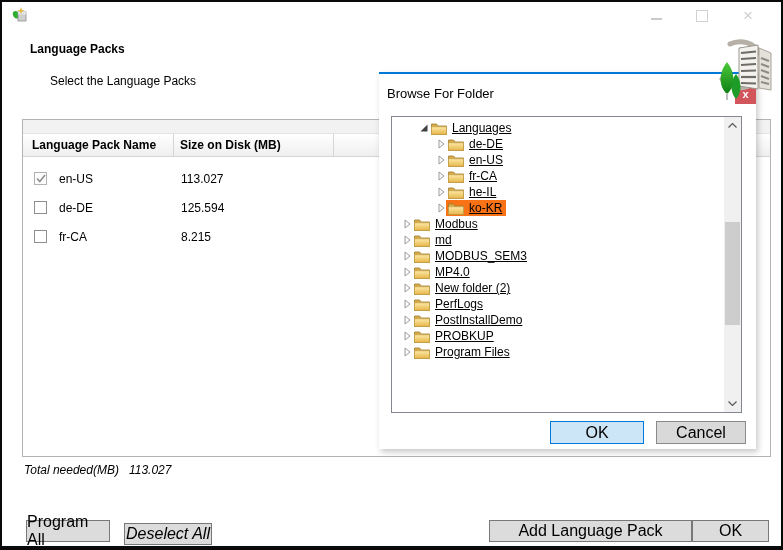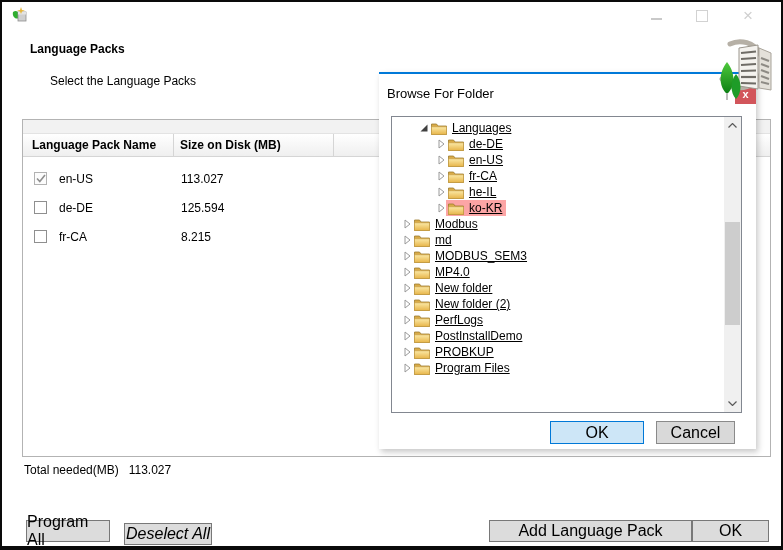--- a/index.html
+++ b/index.html
@@ -33,21 +33,21 @@
   .lp-head .div1{position:absolute;left:150px;top:0;width:1px;height:22px;background:#d5d5d5;}
   .lp-head .div2{position:absolute;left:310px;top:0;width:1px;height:22px;background:#d5d5d5;}
   .lp-rows{padding-top:8px;}
   .trow{position:relative;height:29px;font-size:12px;}
   .cb{position:absolute;left:11px;top:7px;width:13px;height:13px;background:#fff;
     border:1px solid #8f8f8f;box-sizing:border-box;display:flex;align-items:center;justify-content:center;}
   .cb.dis{border-color:#b2b2b2;background:#fcfcfc;}
   .rname{position:absolute;left:36px;top:7px;}
   .rsize{position:absolute;left:158px;top:7px;}
   
-  .total{position:absolute;left:22px;top:461px;font-size:12px;}
+  .total{position:absolute;left:22px;top:461px;font-size:12px;font-style:italic;}
   .total .val{margin-left:10px;}
   .btn{position:absolute;height:22px;background:#dcdcdc;border:1px solid #787878;
     box-sizing:border-box;font-size:16px;font-family:inherit;display:flex;align-items:center;justify-content:center;cursor:default;}
   .b-selall{left:24px;top:518px;width:84px;}
   .b-desel{left:122px;top:521px;width:88px;font-style:italic;}
   .b-addlp{left:487px;top:518px;width:203px;}
   .b-okmain{left:690px;top:518px;width:77px;}
   
   .dialog{position:absolute;left:345px;top:70px;width:377px;height:377px;background:#fff;
     border-top:2px solid #0079d8;box-shadow:2px 3px 6px rgba(0,0,0,0.22);z-index:40;box-sizing:border-box;margin-left:32px;}
@@ -55,30 +55,30 @@
   .dlg-close{position:absolute;right:0px;top:10px;width:21px;height:20px;background:#d2555b;
     color:#fff;font-size:11px;font-weight:bold;display:flex;align-items:center;justify-content:center;cursor:default;}
   
   .tree{position:absolute;left:12px;top:42px;width:351px;height:297px;background:#fff;
     border:1px solid #828790;box-sizing:border-box;overflow:hidden;}
   .tree-inner{padding-top:3px;text-decoration:underline;}
   .titem{position:relative;height:16px;display:flex;align-items:center;font-size:12px;white-space:nowrap;}
   .titem .exp{width:11px;height:10px;display:inline-flex;align-items:center;justify-content:center;flex:0 0 11px;}
   .lvl1{padding-left:9px;} .lvl2{padding-left:26px;} .lvl3{padding-left:43px;}
   .selwrap{display:inline-flex;align-items:center;gap:5px;padding:0 4px 0 2px;height:16px;}
-  .titem.sel .selwrap{background:#fca5a5;}
+  .titem.sel .selwrap{background:#f97316;}
   .fico{width:16px;height:13px;flex:0 0 16px;}
   
   .sbar{position:absolute;right:0;top:0;width:17px;height:100%;background:#f0f0f0;}
   .sb-btn{position:absolute;left:0;width:17px;height:17px;display:flex;align-items:center;justify-content:center;}
   .sb-up{top:0;} .sb-dn{bottom:0;}
   .sb-thumb{position:absolute;left:1px;top:105px;width:15px;height:103px;background:#cdcdcd;}
   
   .dlg-ok{left:171px;top:347px;width:94px;height:23px;background:#cde6f7;border:1px solid #0078d7;}
-  .dlg-cancel{left:277px;top:347px;width:79px;height:23px;background:#d9d9d9;border:1px solid #8a8a8a;}
+  .dlg-cancel{left:277px;top:347px;width:90px;height:23px;background:#d9d9d9;border:1px solid #8a8a8a;}
   .dialog .btn{position:absolute;}
   .hidden-defs{position:absolute;width:0;height:0;overflow:hidden;}
 </style>
 </head>
 <body>
 
 <svg class="hidden-defs" aria-hidden="true">
   <defs>
     <linearGradient id="fgrad" x1="0" y1="0" x2="0" y2="1">
       <stop offset="0" stop-color="#fbe9a6"></stop>
@@ -321,33 +321,20 @@
           <div class="titem lvl1">
             <span class="exp">
               <svg width="10" height="10" viewBox="0 0 10 10">
                 <polygon points="3,1 8,5 3,9" fill="#ffffff" stroke="#9a9a9a" stroke-width="1"></polygon>
               </svg>
             </span>
             <span class="selwrap">
               <svg class="fico">
                 <use href="#sym-folder" xlink:href="#sym-folder"></use>
               </svg>
-              <span>New folder</span>
-            </span>
-          </div>
-          <div class="titem lvl1">
-            <span class="exp">
-              <svg width="10" height="10" viewBox="0 0 10 10">
-                <polygon points="3,1 8,5 3,9" fill="#ffffff" stroke="#9a9a9a" stroke-width="1"></polygon>
-              </svg>
-            </span>
-            <span class="selwrap">
-              <svg class="fico">
-                <use href="#sym-folder" xlink:href="#sym-folder"></use>
-              </svg>
               <span>New folder (2)</span>
             </span>
           </div>
           <div class="titem lvl1">
             <span class="exp">
               <svg width="10" height="10" viewBox="0 0 10 10">
                 <polygon points="3,1 8,5 3,9" fill="#ffffff" stroke="#9a9a9a" stroke-width="1"></polygon>
               </svg>
             </span>
             <span class="selwrap">

